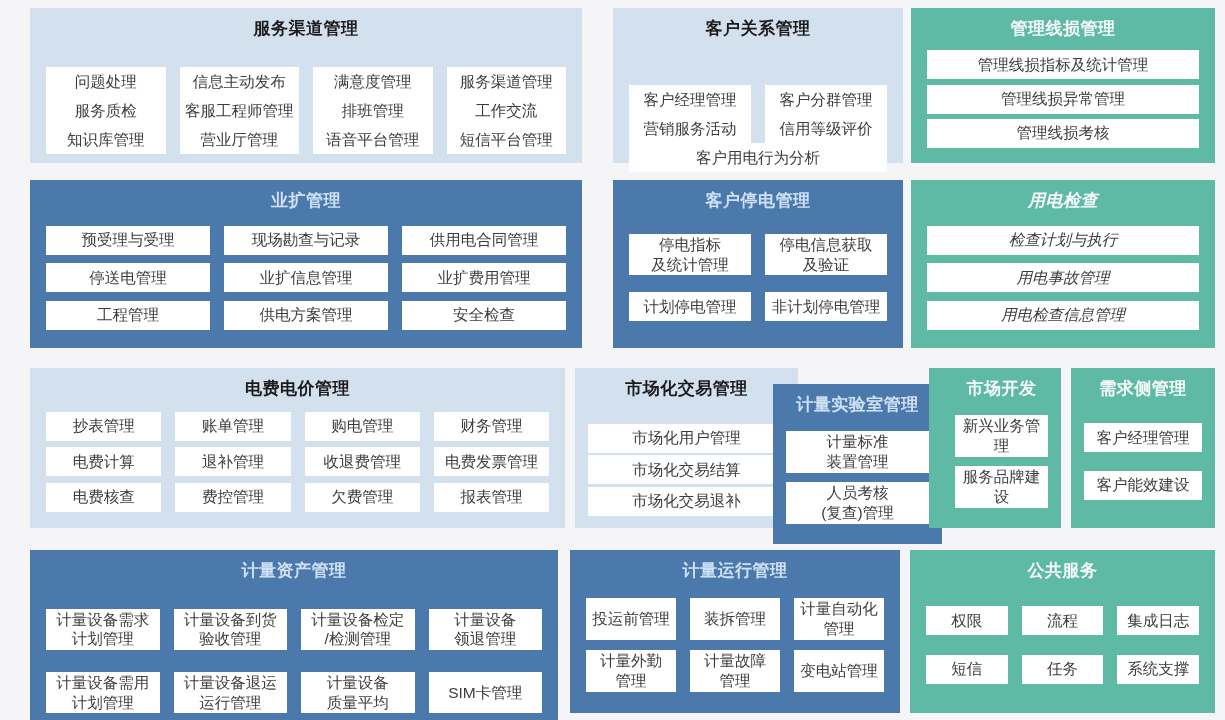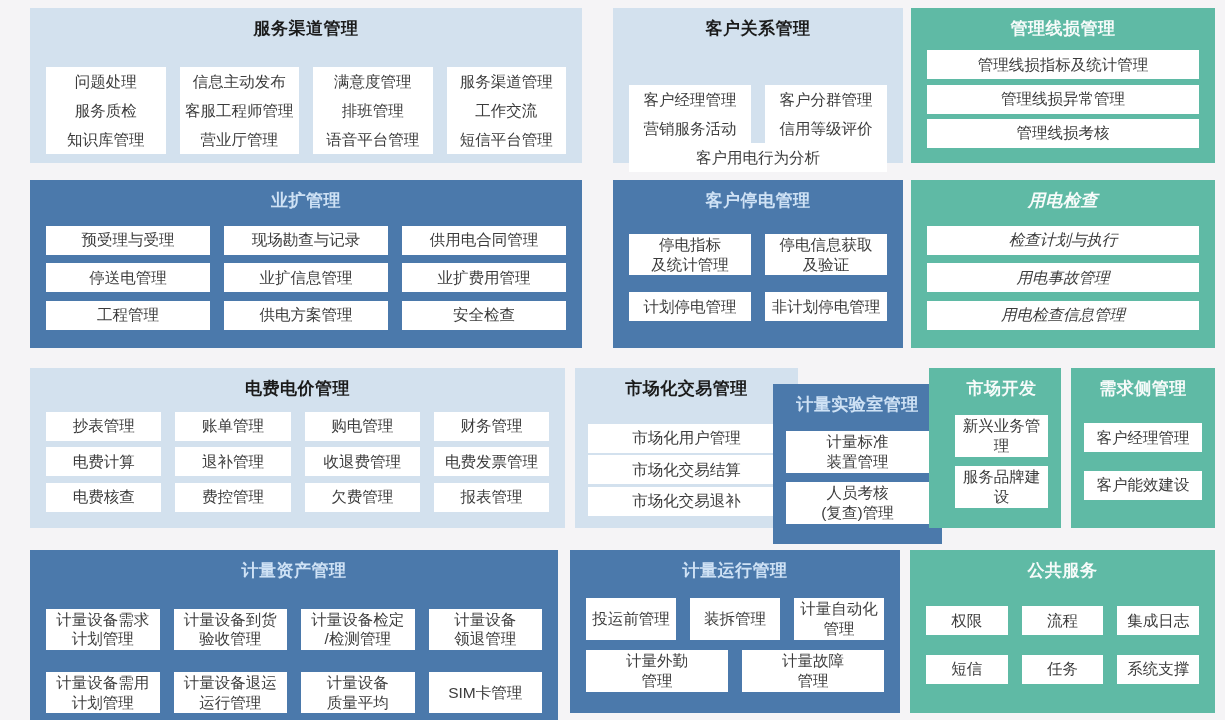--- a/index.html
+++ b/index.html
@@ -279,20 +279,21 @@
           <div class="item-cell">投运前管理</div>
           <div class="item-cell">装拆管理</div>
           <div class="item-cell">计量自动化
 管理</div>
         </div>
         <div class="item-row">
           <div class="item-cell">计量外勤
 管理</div>
           <div class="item-cell">计量故障
 管理</div>
+          <div class="item-cell">变电站管理</div>
         </div>
       </div>
     </div>
     <div class="panel teal" style="left: 910px; top: 550px; width: 305px; height: 163px;">
       <div class="panel-title">公共服务</div>
       <div class="panel-body">
         <div class="item-row">
           <div class="item-cell">权限</div>
           <div class="item-cell">流程</div>
           <div class="item-cell">集成日志</div>

